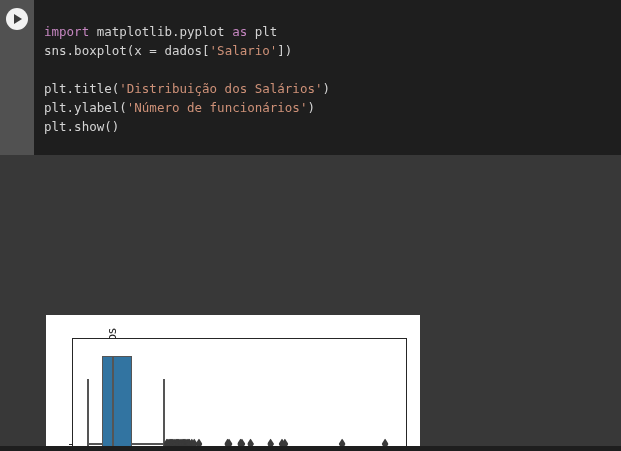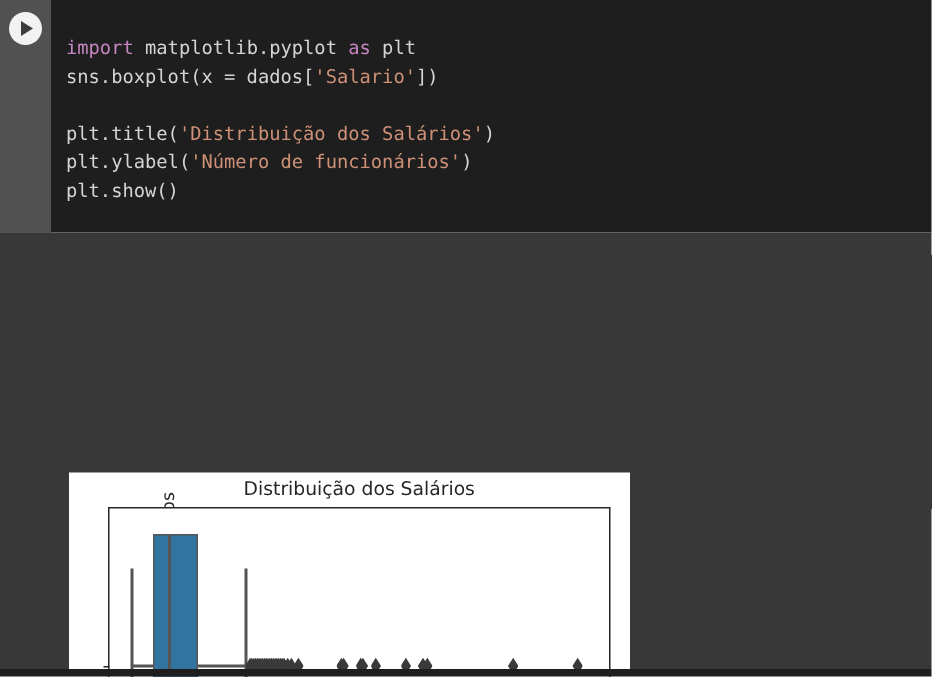--- a/index.html
+++ b/index.html
@@ -180,21 +180,20 @@
 <span class="pln"></span>
 <span class="pln">plt.title(</span><span class="str">'Distribuição dos Salários'</span><span class="pln">)</span>
 <span class="pln">plt.ylabel(</span><span class="str">'Número de funcionários'</span><span class="pln">)</span>
 <span class="pln">plt.show()</span></pre>
   </div>
 
   <div id="output-area">
 
     <div id="figure">
 
-      <div id="plot-title">Distribuição dos Salários</div>
 
       <div id="ylabel">Número de funcionários</div>
 
       <div id="axes">
         <div id="ytick-mark"></div>
 
       <div class="whisker-line" style="left: 15.1752px; top: 104.1px; width: 13.4573px; height: 1.8px;"></div>
           <div class="whisker-line" style="left: 59.2692px; top: 104.1px; width: 31.6389px; height: 1.8px;"></div>
           <div class="whisker-line" style="left: 14.2752px; top: 40px; width: 1.8px; height: 130px;"></div>
           <div class="whisker-line" style="left: 90.0081px; top: 40px; width: 1.8px; height: 130px;"></div>

